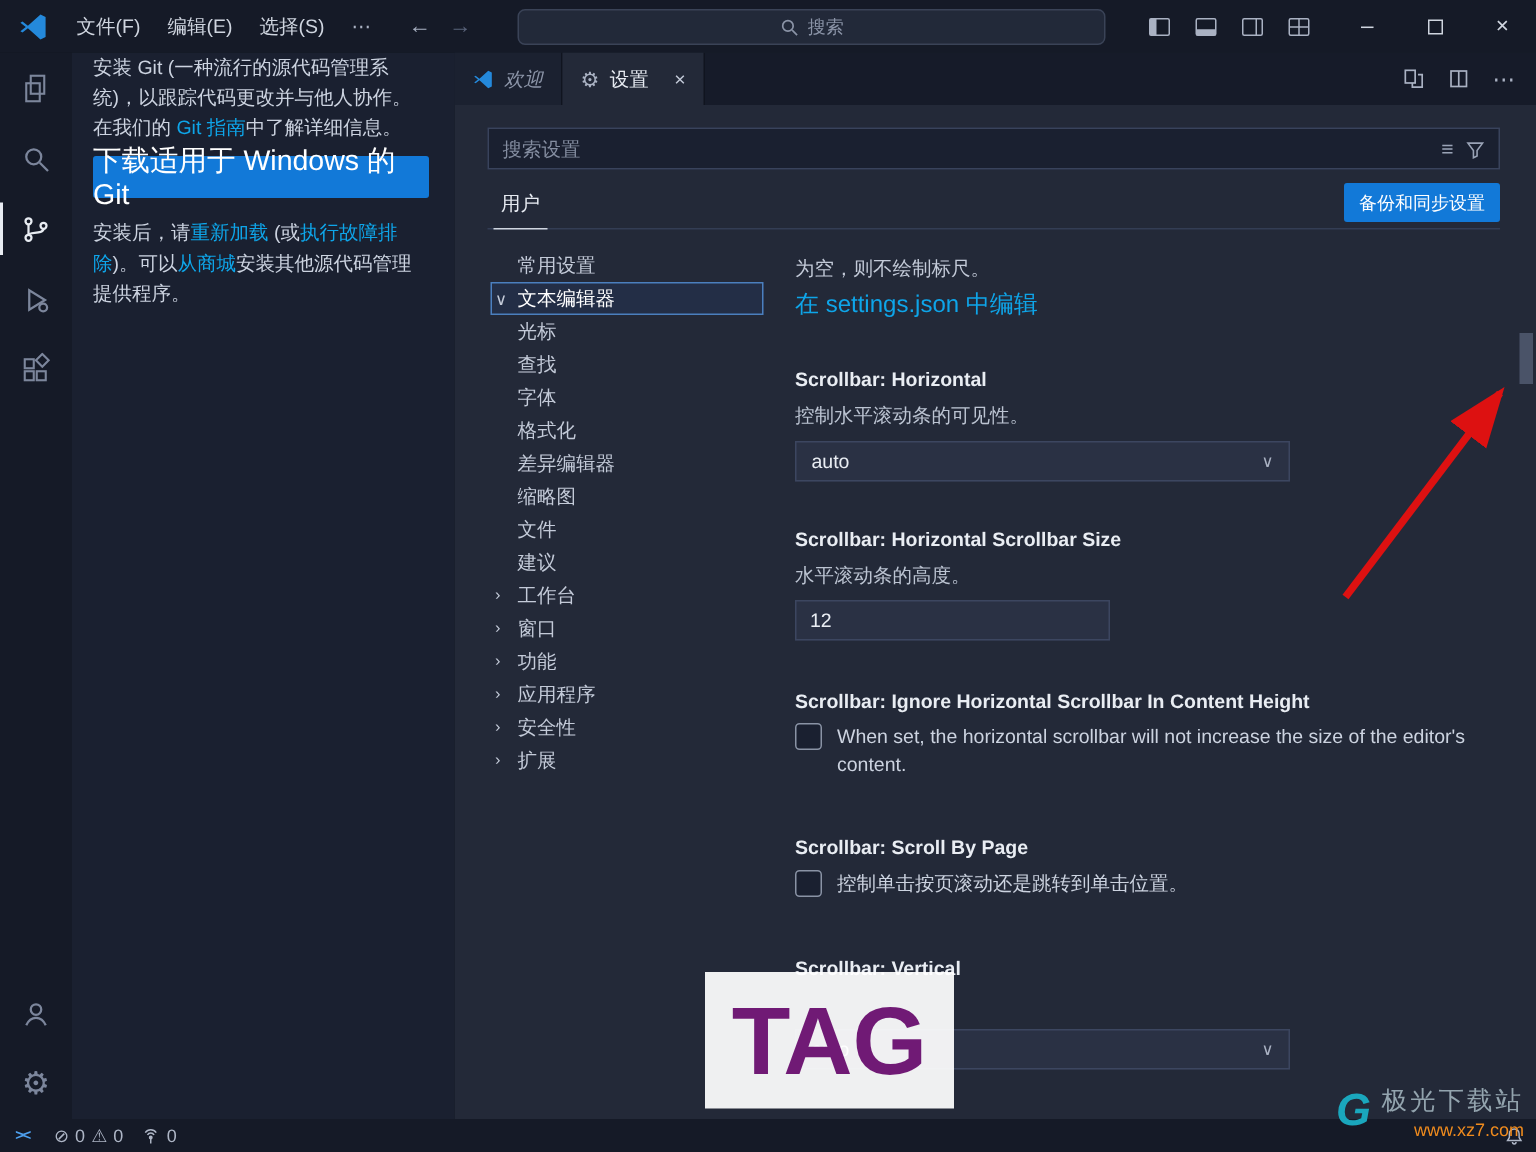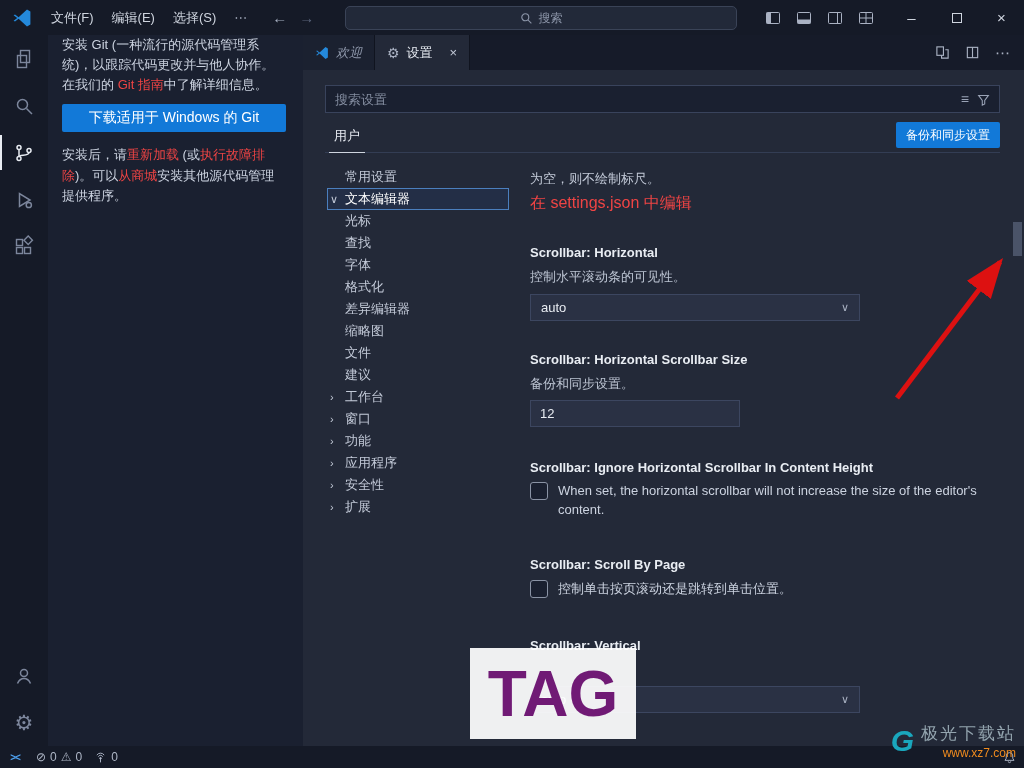--- a/index.html
+++ b/index.html
@@ -26,22 +26,22 @@
   .ab-item { width:48px; height:47px; display:flex; align-items:center; justify-content:center; color:#7c869c; position:relative; }
   .ab-item.active { color:#e8ecf2; }
   .ab-item.active::before { content:''; position:absolute; left:0; top:6px; bottom:6px; width:2px; background:#e8ecf2; }
   .ab-gear { font-size:21px; line-height:1; }
   .ab-spacer { margin-top:auto; }
 
   
   .sidebar { position:absolute; top:35px; bottom:22px; left:48px; width:255px; background:#1a2030; padding:0 17px 0 14px; z-index:4; }
   .sb-title { font-size:11px; color:#a9b2c3; padding:13px 0 15px 0; }
   .sb-text { font-size:13px; line-height:1.55; color:#ccd3e0; margin-bottom:9px; }
-  .link { color:#ef4444; cursor:pointer; }
-  .sb-btn { width:100%; height:28px; background:#1279d8; color:#ffffff; font-size:14px; display:flex; align-items:center; justify-content:center; border-radius:2px; margin:5px 0 13px 0; cursor:pointer; }
+  .link { color:#0ea5e9; cursor:pointer; }
+  .sb-btn { width:100%; height:28px; background:#1279d8; color:#ffffff; font-size:19px; display:flex; align-items:center; justify-content:center; border-radius:2px; margin:5px 0 13px 0; cursor:pointer; }
 
   
   .editor { position:absolute; top:35px; bottom:22px; left:303px; right:0; background:#232938; z-index:3; }
   .tabbar { position:absolute; top:0; left:0; right:0; height:35px; background:#161b29; display:flex; }
   .tab { display:flex; align-items:center; gap:7px; padding:0 12px; font-size:13px; color:#8b94a7; background:#1b2130; border-right:1px solid #10141f; height:35px; cursor:pointer; }
   .tab.active { background:#232938; color:#e6eaf1; }
   .tab .welcome-label { font-style:italic; }
   .tab .tab-gear { font-size:14px; color:#aab2c3; }
   .tab .close { font-size:13px; margin-left:10px; color:#c3cad8; }
   .tab-actions { margin-left:auto; display:flex; align-items:center; gap:15px; padding-right:14px; color:#aab2c3; }
@@ -313,21 +313,21 @@
         <div class="st-editlink"><span class="link">在 settings.json 中编辑</span></div>
 
         <div class="st-title t1">Scrollbar: Horizontal</div>
         <div class="st-desc d1">控制水平滚动条的可见性。</div>
         <div class="st-select c1">
             <span>auto</span>
             <span class="sel-chev">∨</span>
           </div>
 
         <div class="st-title t2">Scrollbar: Horizontal Scrollbar Size</div>
-        <div class="st-desc d2">备份和同步设置。</div>
+        <div class="st-desc d2">水平滚动条的高度。</div>
         <div class="c2"><input class="st-input" value="12" style=""></div>
 
         <div class="st-title t3">Scrollbar: Ignore Horizontal Scrollbar In Content Height</div>
         <div class="cb-row c3">
           <span class="checkbox"></span>
           <span class="cb-label">When set, the horizontal scrollbar will not increase the size of the editor's content.</span>
         </div>
 
         <div class="st-title t4">Scrollbar: Scroll By Page</div>
         <div class="cb-row c4">

